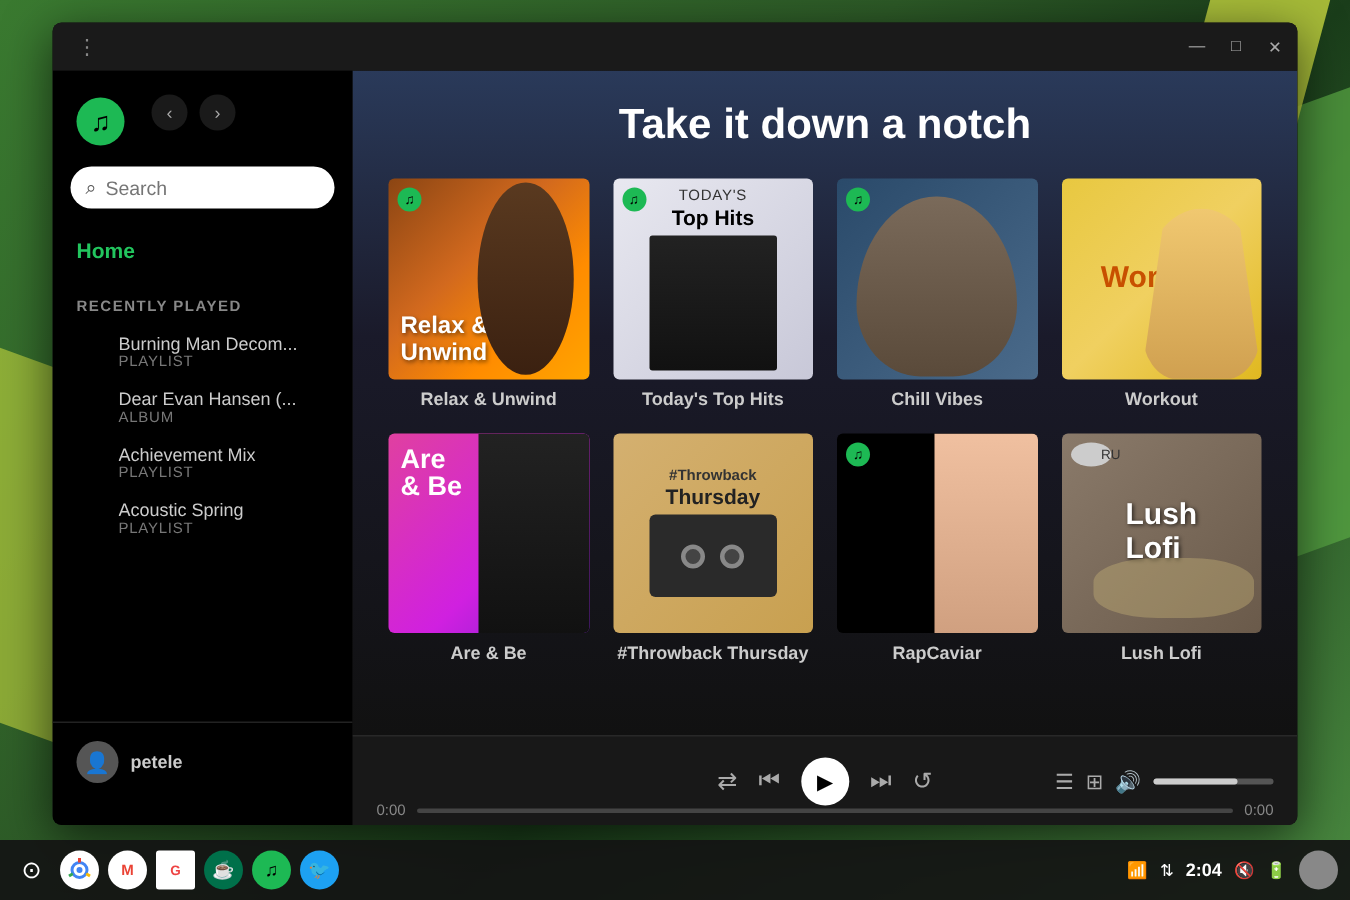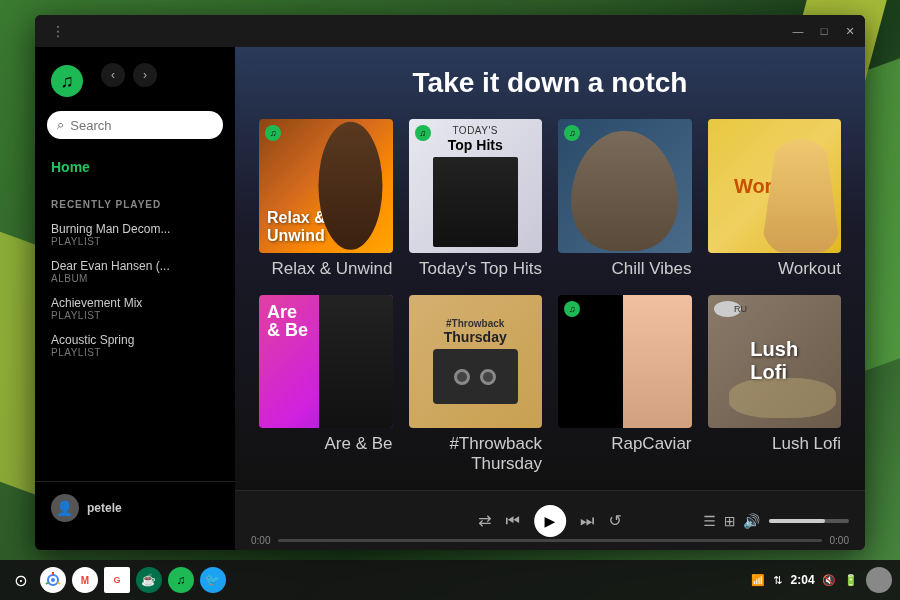--- a/index.html
+++ b/index.html
@@ -194,20 +194,21 @@
       font-size: 10px;
       font-weight: 700;
       color: #888;
       letter-spacing: 1px;
       text-transform: uppercase;
     }
 
     .recently-played-list {
       flex: 1;
       overflow-y: auto;
+      padding-left: 28px;
     }
     .recently-item {
       padding: 6px 16px;
       cursor: pointer;
     }
     .recently-item-name {
       font-size: 12px;
       color: #ccc;
       white-space: nowrap;
       overflow: hidden;
@@ -270,24 +271,24 @@
     }
     .card-image {
       width: 100%;
       aspect-ratio: 1;
       border-radius: 4px;
       overflow: hidden;
       margin-bottom: 6px;
       position: relative;
     }
     .card-label {
-      font-size: 17px;
+      font-size: 12px;
       color: #ccc;
-      text-align: right;
-      font-weight: 400;
+      text-align: center;
+      font-weight: 700;
     }
 
     
     .card-relax {
       background: linear-gradient(135deg, #8B4513 0%, #D2691E 40%, #FF8C00 70%, #FFA500 100%);
       display: flex; align-items: flex-end; padding: 8px;
     }
     .card-relax-text {
       color: #fff; font-size: 16px; font-weight: 900;
       text-shadow: 1px 1px 3px rgba(0,0,0,0.5);

